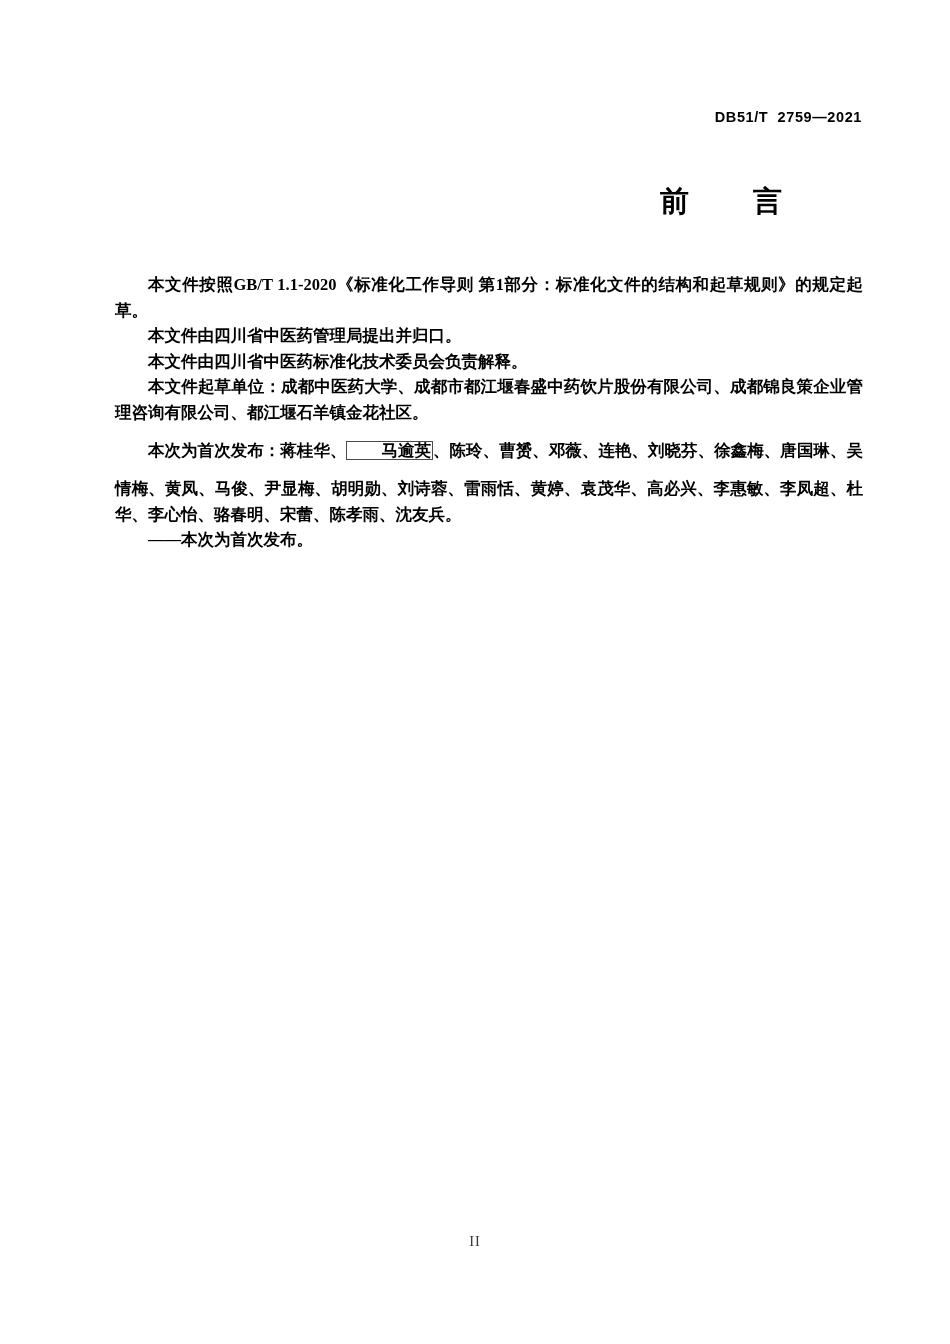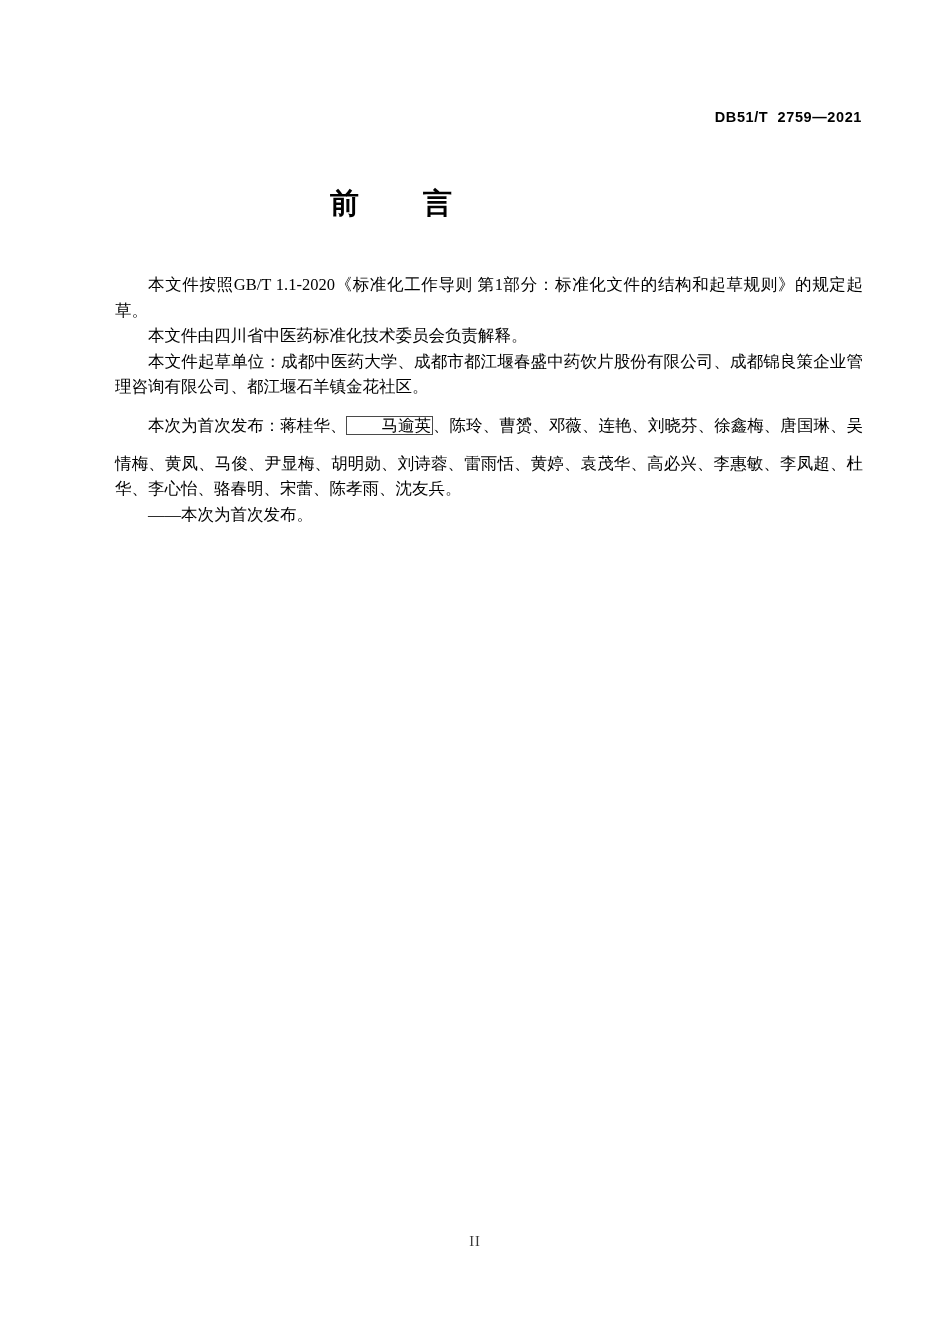--- a/index.html
+++ b/index.html
@@ -38,22 +38,22 @@
     color: #000;
     white-space: pre;
   }
 
   
   .doc-title {
     position: absolute;
     top: 188px;
     left: 0;
     width: 784px;
-    text-align: center;
-    font-family: Liberation Sans, sans-serif;
+    text-align: right;
+    font-family: Liberation Mono, monospace;
     font-size: 29px;
     font-weight: bold;
     letter-spacing: 2px;
     white-space: pre;
     line-height: 1.1;
   }
 
   
   .body-block {
     position: absolute;
@@ -62,20 +62,21 @@
     width: 748px;
   }
   .para {
     font-size: 16.5px;
     line-height: 25.5px;
     text-align: justify;
     text-justify: inter-ideograph;
     margin: 0;
     text-indent: 2em;
     word-break: break-all;
+    font-weight: bold;
   }
   .para .inline-seg {
     white-space: normal;
   }
   .boxed-name {
     border: 1px solid #4a4a4a;
     padding: 0px 1px;
     margin: 16px 0px;
     display: inline-block;
     line-height: 1.05;
@@ -104,20 +105,21 @@
   <div class="page-header">
     <span class="std-code">DB51/T  2759—2021</span>
   </div>
 
   <div class="doc-title">前　　言</div>
 
   <div class="body-block">
 
     <p class="para">本文件按照GB/T 1.1-2020《标准化工作导则 第1部分：标准化文件的结构和起草规则》的规定起草。</p>
 
+    <p class="para">本文件由四川省中医药管理局提出并归口。</p>
 
     <p class="para">本文件由四川省中医药标准化技术委员会负责解释。</p>
 
     <p class="para">本文件起草单位：成都中医药大学、成都市都江堰春盛中药饮片股份有限公司、成都锦良策企业管理咨询有限公司、都江堰石羊镇金花社区。</p>
 
     <p class="para"><span class="inline-seg">本次为首次发布：蒋桂华、</span><span class="boxed-name">马逾英</span><span class="inline-seg">、陈玲、曹赟、邓薇、连艳、刘晓芬、徐鑫梅、唐国琳、吴情梅、黄凤、马俊、尹显梅、胡明勋、刘诗蓉、雷雨恬、黄婷、袁茂华、高必兴、李惠敏、李凤超、杜华、李心怡、骆春明、宋蕾、陈孝雨、沈友兵。</span></p>
 
 
     <p class="para">——本次为首次发布。</p>
 

